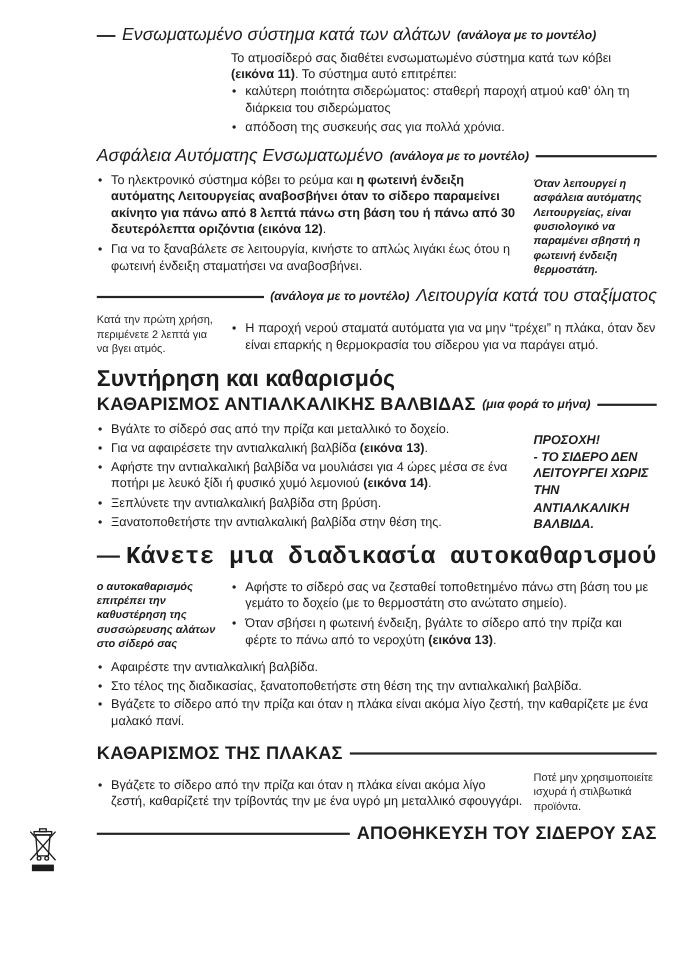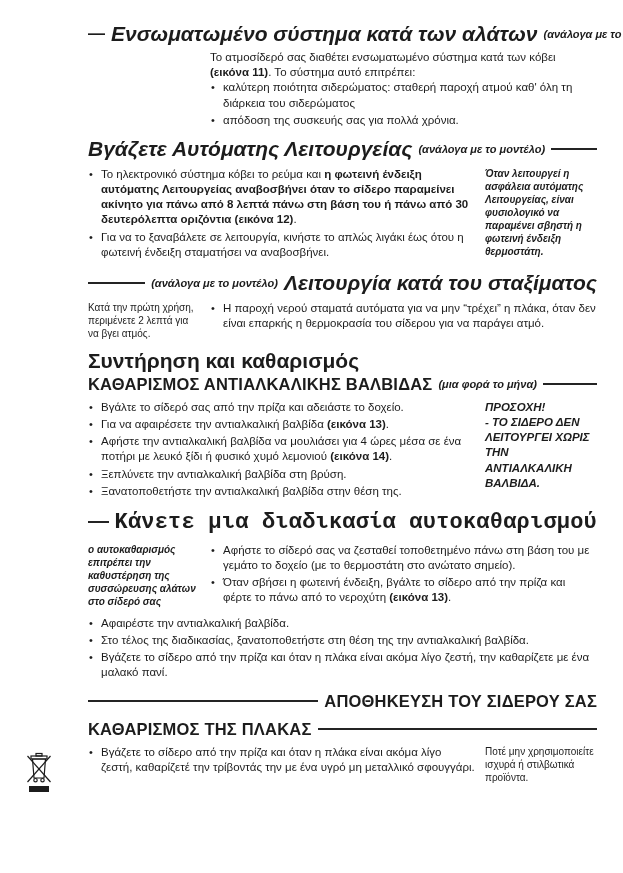--- a/index.html
+++ b/index.html
@@ -6,37 +6,37 @@
   .page {
     position:relative; width:623px; height:873px; margin:0 auto;
     background:#ffffff; overflow:hidden;
     font-family:"Liberation Sans","DejaVu Sans",sans-serif;
     color:#1c1c1c;
   }
   .content { position:absolute; left:88px; top:22px; width:509px; }
 
   
   .hrow { display:flex; align-items:center; gap:6px; }
-  .h-it { font-size:21px; font-weight:bold; font-style:italic; white-space:nowrap; }
+  .h-it { font-size:16px; font-weight:normal; font-style:italic; white-space:nowrap; }
   .h-caps { font-size:16.5px; font-weight:bold; white-space:nowrap; letter-spacing:.2px; }
   .h-big { font-size:21px; font-weight:bold; margin:0 0 2px 0; }
   .h-note { font-size:11px; font-weight:bold; font-style:italic; white-space:nowrap; }
   .rule { flex:1; border-top:2px solid #242424; height:0; }
   .dash { font-size:17px; font-weight:bold; }
 
   
   p, li { font-size:11.5px; line-height:1.32; margin:0; }
   .bullets { margin:0; padding:0; list-style:none; }
   .bullets li { position:relative; padding-left:13px; margin-bottom:2px; }
   .bullets li::before { content:"•"; position:absolute; left:1px; top:0; font-size:11px; }
   .bseg { font-weight:bold; }
   .indent1 { margin-left:122px; }
 
   
-  .row { display:flex; align-items:flex-start; }
+  .row { display:flex; align-items:flex-end; }
   .main { flex:1; min-width:0; }
   .side-r { width:112px; margin-left:10px; flex:none; }
   .side-l { width:112px; margin-right:10px; flex:none; }
   .note-bi { font-size:10px; line-height:1.3; font-weight:bold; font-style:italic; }
   .note-plain { font-size:10px; line-height:1.3; }
   .caution { font-size:9.5px; line-height:1.35; font-weight:bold; font-style:italic; }
   .caution .cline { margin:0; }
 
   
   .sec { margin-bottom:9px; }
@@ -61,21 +61,21 @@
         <p><span>Το ατμοσίδερό σας διαθέτει ενσωματωμένο σύστημα κατά των κόβει </span><span class="bseg">(εικόνα 11)</span><span>. Το σύστημα αυτό επιτρέπει:</span></p>
         <ul class="bullets">
           <li>καλύτερη ποιότητα σιδερώματος: σταθερή παροχή ατμού καθ' όλη τη διάρκεια του σιδερώματος</li>
           <li>απόδοση της συσκευής σας για πολλά χρόνια.</li>
         </ul>
       </div>
     </section>
 
     <section class="sec">
       <div class="hrow mb6">
-        <span class="h-it">Βγάζετε Αυτόματης Λειτουργείας</span>
+        <span class="h-it">Ασφάλεια Αυτόματης Ενσωματωμένο</span>
         <span class="h-note">(ανάλογα με το μοντέλο)</span>
         <span class="rule"></span>
       </div>
       <div class="row">
         <div class="main">
           <ul class="bullets">
             <li><span>Το ηλεκτρονικό σύστημα κόβει το ρεύμα και </span><span class="bseg">η φωτεινή ένδειξη αυτόματης Λειτουργείας αναβοσβήνει όταν το σίδερο παραμείνει ακίνητο για πάνω από 8 λεπτά πάνω στη βάση του ή πάνω από 30 δευτερόλεπτα οριζόντια</span><span> </span><span class="bseg">(εικόνα 12)</span><span>.</span></li>
             <li>Για να το ξαναβάλετε σε λειτουργία, κινήστε το απλώς λιγάκι έως ότου η φωτεινή ένδειξη σταματήσει να αναβοσβήνει.</li>
           </ul>
         </div>
@@ -103,21 +103,21 @@
 
     <section class="sec">
       <div class="hrow mb6">
         <span class="h-caps">ΚΑΘΑΡΙΣΜΟΣ ΑΝΤΙΑΛΚΑΛΙΚΗΣ ΒΑΛΒΙΔΑΣ</span>
         <span class="h-note">(μια φορά το μήνα)</span>
         <span class="rule"></span>
       </div>
       <div class="row">
         <div class="main">
           <ul class="bullets">
-            <li>Βγάλτε το σίδερό σας από την πρίζα και αδειάστε το δοχείο.</li>
+            <li>Βγάλτε το σίδερό σας από την πρίζα και μεταλλικό το δοχείο.</li>
             <li><span>Για να αφαιρέσετε την αντιαλκαλική βαλβίδα </span><span class="bseg">(εικόνα 13)</span><span>.</span></li>
             <li><span>Αφήστε την αντιαλκαλική βαλβίδα να μουλιάσει για 4 ώρες μέσα σε ένα ποτήρι με λευκό ξίδι ή φυσικό χυμό λεμονιού </span><span class="bseg">(εικόνα 14)</span><span>.</span></li>
             <li>Ξεπλύνετε την αντιαλκαλική βαλβίδα στη βρύση.</li>
             <li>Ξανατοποθετήστε την αντιαλκαλική βαλβίδα στην θέση της.</li>
           </ul>
         </div>
         <div class="side-r caution">
           <p class="cline">ΠΡΟΣΟΧΗ!</p>
           <p class="cline">- ΤΟ ΣΙΔΕΡΟ ΔΕΝ ΛΕΙΤΟΥΡΓΕΙ ΧΩΡΙΣ ΤΗΝ ΑΝΤΙΑΛΚΑΛΙΚΗ ΒΑΛΒΙΔΑ.</p>
         </div>
@@ -143,40 +143,40 @@
           <ul class="bullets">
             <li>Αφαιρέστε την αντιαλκαλική βαλβίδα.</li>
             <li>Στο τέλος της διαδικασίας, ξανατοποθετήστε στη θέση της την αντιαλκαλική βαλβίδα.</li>
             <li>Βγάζετε το σίδερο από την πρίζα και όταν η πλάκα είναι ακόμα λίγο ζεστή, την καθαρίζετε με ένα μαλακό πανί.</li>
           </ul>
         </div>
       </div>
     </section>
 
     <section class="sec">
-      <div class="hrow mb8">
-        <span class="rule"></span>
-        <span class="h-caps">ΑΠΟΘΗΚΕΥΣΗ ΤΟΥ ΣΙΔΕΡΟΥ ΣΑΣ</span>
-      </div>
-
-    </section>
-
-    <section class="sec">
       <div class="hrow mb6">
         <span class="h-caps">ΚΑΘΑΡΙΣΜΟΣ ΤΗΣ ΠΛΑΚΑΣ</span>
         <span class="rule"></span>
       </div>
       <div class="row">
         <div class="main">
           <ul class="bullets">
             <li>Βγάζετε το σίδερο από την πρίζα και όταν η πλάκα είναι ακόμα λίγο ζεστή, καθαρίζετέ την τρίβοντάς την με ένα υγρό μη μεταλλικό σφουγγάρι.</li>
           </ul>
         </div>
         <div class="side-r note-plain">Ποτέ μην χρησιμοποιείτε ισχυρά ή στιλβωτικά προϊόντα.</div>
       </div>
+    </section>
+
+    <section class="sec">
+      <div class="hrow mb8">
+        <span class="rule"></span>
+        <span class="h-caps">ΑΠΟΘΗΚΕΥΣΗ ΤΟΥ ΣΙΔΕΡΟΥ ΣΑΣ</span>
+      </div>
+
     </section>
 
   </div>
 
   <div class="weee">
     <svg width="26" height="44" viewBox="0 0 26 44">
       <g fill="none" stroke="#1c1c1c" stroke-width="1.2">
         <rect x="10" y="1.5" width="6" height="2.5"></rect>
         <rect x="5" y="4" width="16" height="3"></rect>
         <path d="M6.5 7 L19.5 7 L18 26 L8 26 Z"></path>

